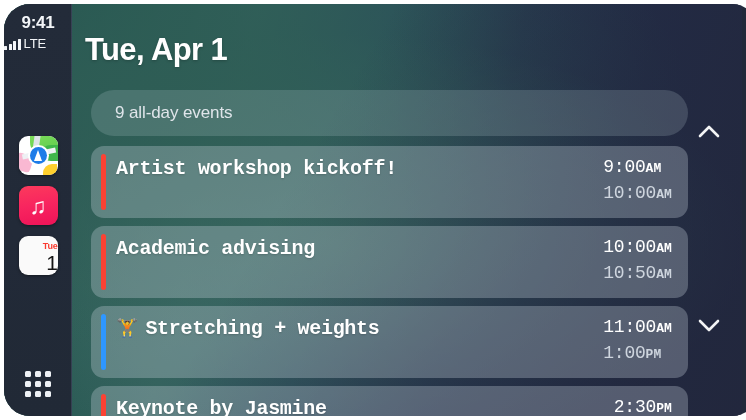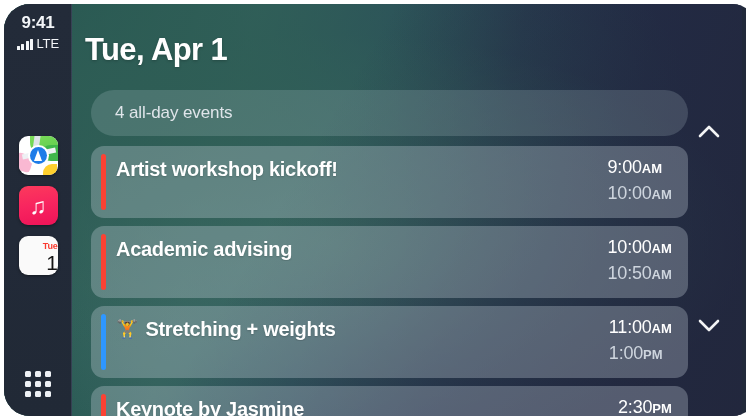--- a/index.html
+++ b/index.html
@@ -78,21 +78,21 @@
     color: #f3f5f8;
     font-size: 17px;
     font-weight: 700;
     letter-spacing: -0.2px;
     line-height: 19px;
   }
   .status-signal {
     margin-top: 2px;
     display: flex;
     align-items: flex-end;
-    justify-content: center;
+    justify-content: flex-start;
     gap: 3px;
     height: 16px;
   }
   .bars {
     display: flex;
     align-items: flex-end;
     gap: 1.5px;
     height: 12px;
   }
   .bars i {
@@ -291,20 +291,21 @@
   }
   .event-card {
     position: relative;
     width: 597px;
     height: 72px;
     margin-bottom: 8px;
     border-radius: 13px;
     background: rgba(205,216,226,0.30);
     box-sizing: border-box;
     overflow: hidden;
+    font-family: Liberation Mono, monospace;
   }
   .accent {
     position: absolute;
     left: 10px; top: 8px;
     width: 5px;
     height: 56px;
     border-radius: 2.5px;
   }
   .event-main {
     position: absolute;
@@ -428,21 +429,21 @@
         </div>
 
       </div>
     </div>
 
     <div id="content">
 
       <div id="page-title">Tue, Apr 1</div>
 
       <div id="allday-pill">
-        <span id="allday-label">4 all-day events</span>
+        <span id="allday-label">9 all-day events</span>
       </div>
 
       <div id="event-list">
           <div class="event-card">
             <div class="accent" style="background: rgb(251, 66, 51);"></div>
             <div class="event-main">
               <span class="event-title">Artist workshop kickoff!</span>
             </div>
             <div class="event-times">
               <div class="t-start"><span>9:00</span><span class="ampm">AM</span></div>

